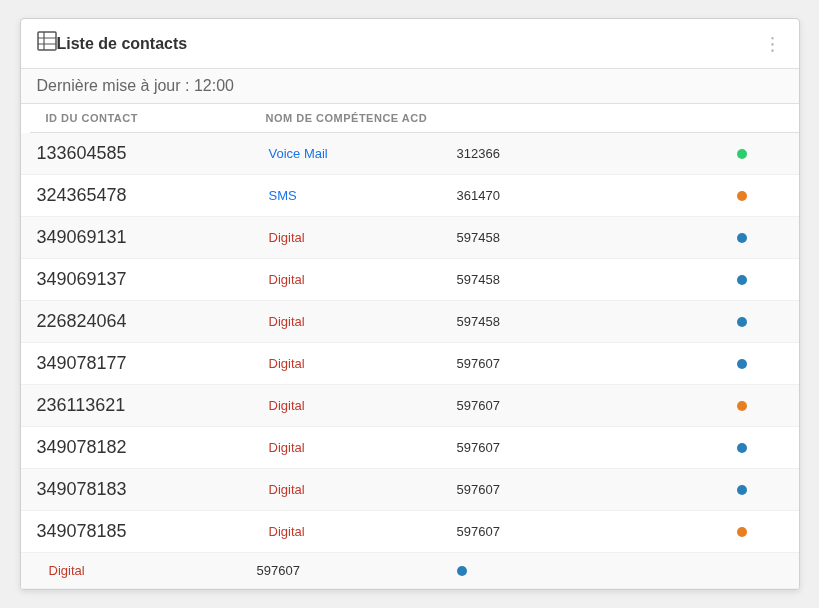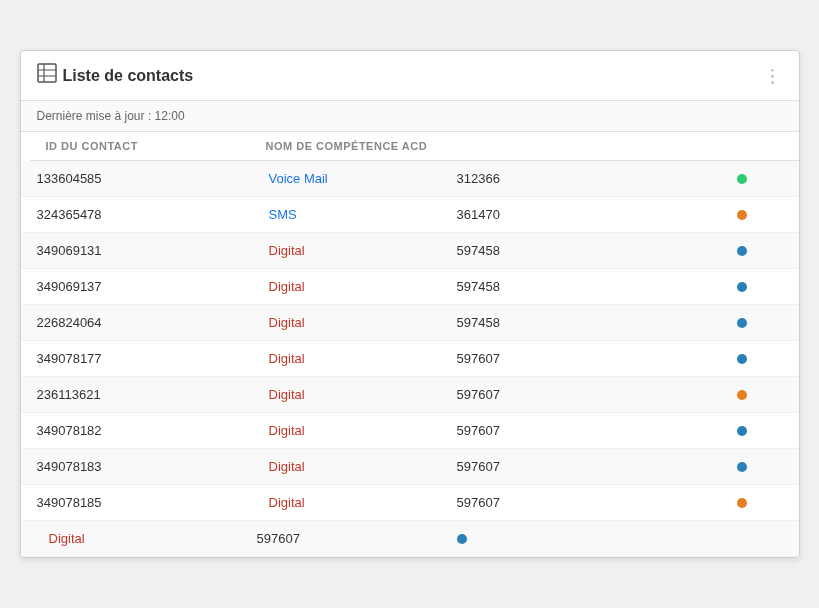--- a/index.html
+++ b/index.html
@@ -30,21 +30,21 @@
       display: flex;
       align-items: center;
       justify-content: space-between;
       padding: 12px 16px;
       border-bottom: 1px solid #e0e0e0;
     }
 
     .card-header-left {
       display: flex;
       align-items: center;
-      gap: 6px;
+      gap: 0;
     }
 
     .header-icon {
       color: #555;
       font-size: 18px;
     }
 
     .card-title {
       font-size: 16px;
       font-weight: bold;
@@ -53,21 +53,21 @@
 
     .more-icon {
       color: #aaa;
       font-size: 18px;
       cursor: pointer;
       letter-spacing: 1px;
     }
 
     .last-update {
       padding: 8px 16px;
-      font-size: 12px;
+      font-size: 16px;
       color: #666;
       border-bottom: 1px solid #e0e0e0;
       background: #fafafa;
     }
 
     .table-header {
       display: grid;
       grid-template-columns: 220px 200px 280px 40px;
       padding: 8px 16px;
       background: #fff;
@@ -97,21 +97,21 @@
 
     .table-row:nth-child(odd) {
       background: #f9f9f9;
     }
 
     .table-row:nth-child(even) {
       background: #ffffff;
     }
 
     .cell-id {
-      font-size: 13px;
+      font-size: 18px;
       color: #333;
     }
 
     .cell-media {
       font-size: 13px;
       margin-left: 12px;
     }
 
     .cell-media.voice-mail { color: #1a73e8; }
     .cell-media.sms { color: #1a73e8; }

